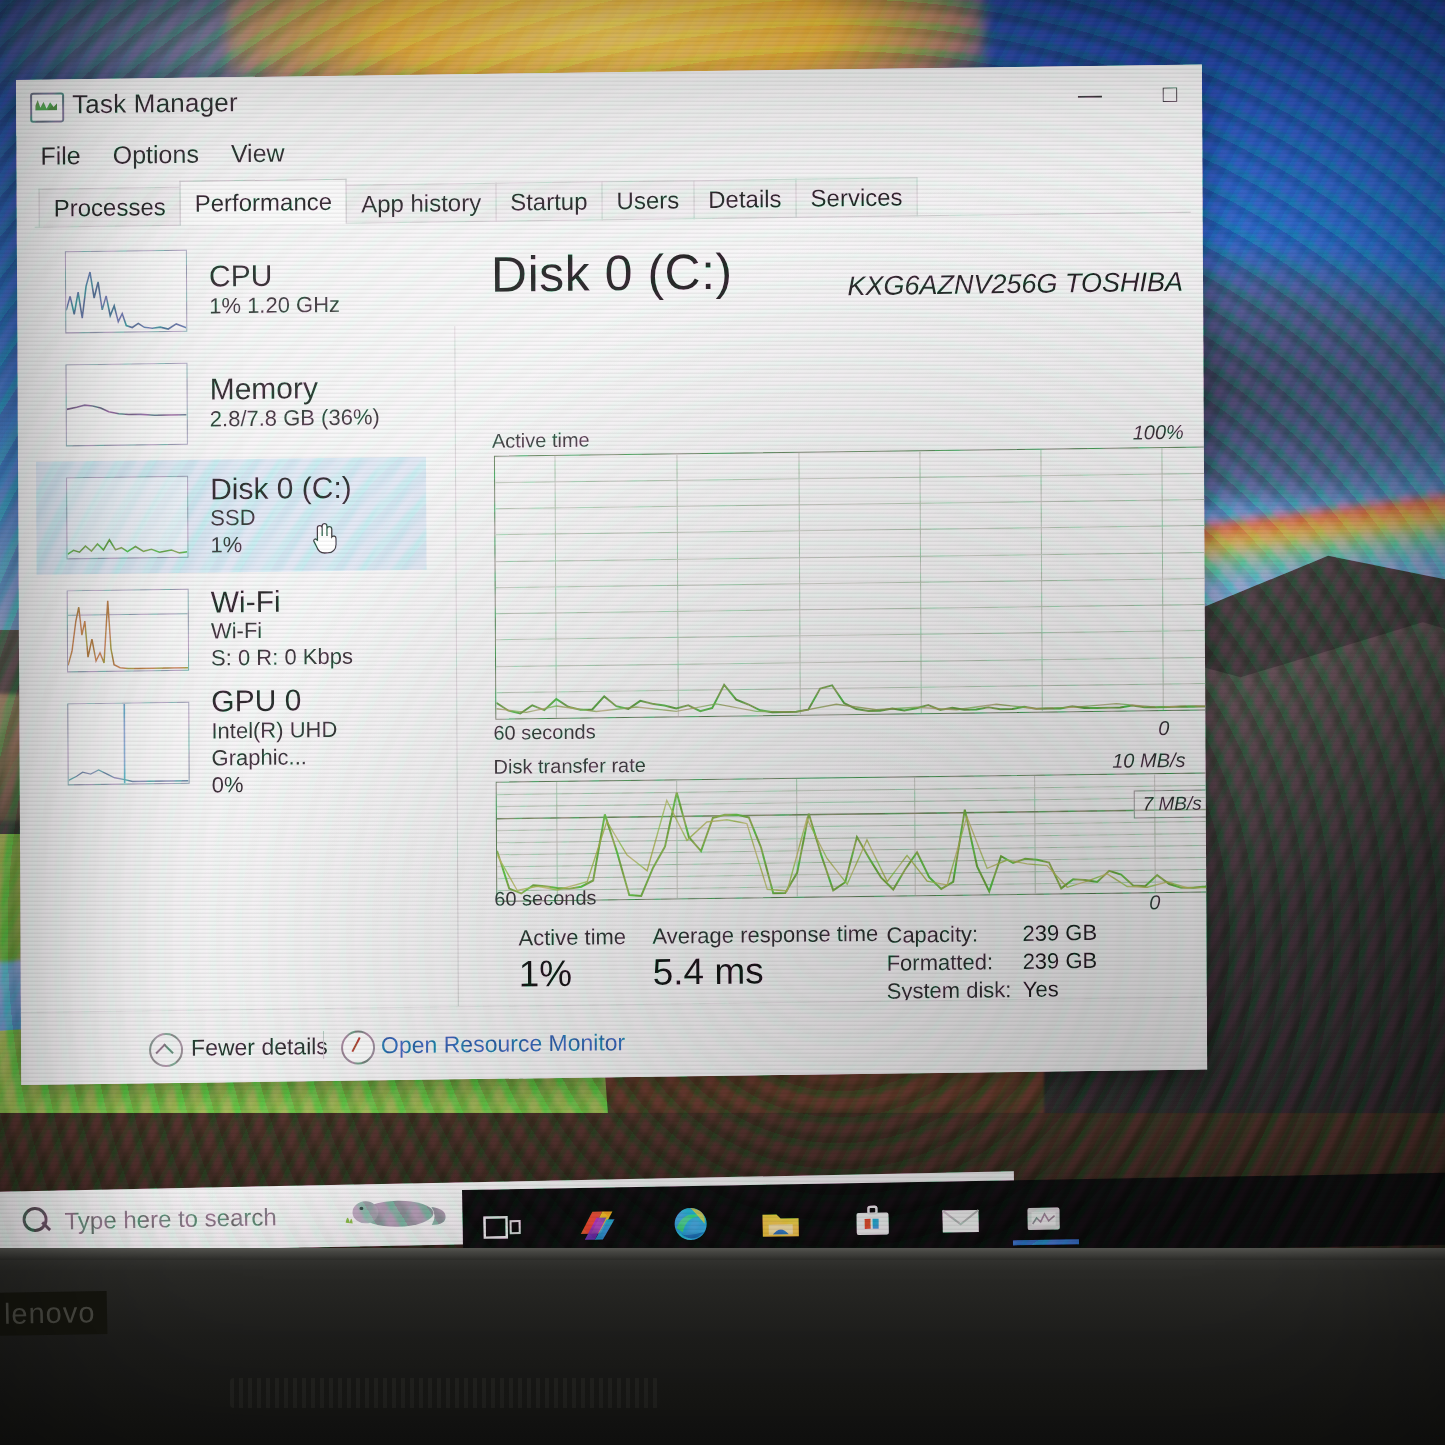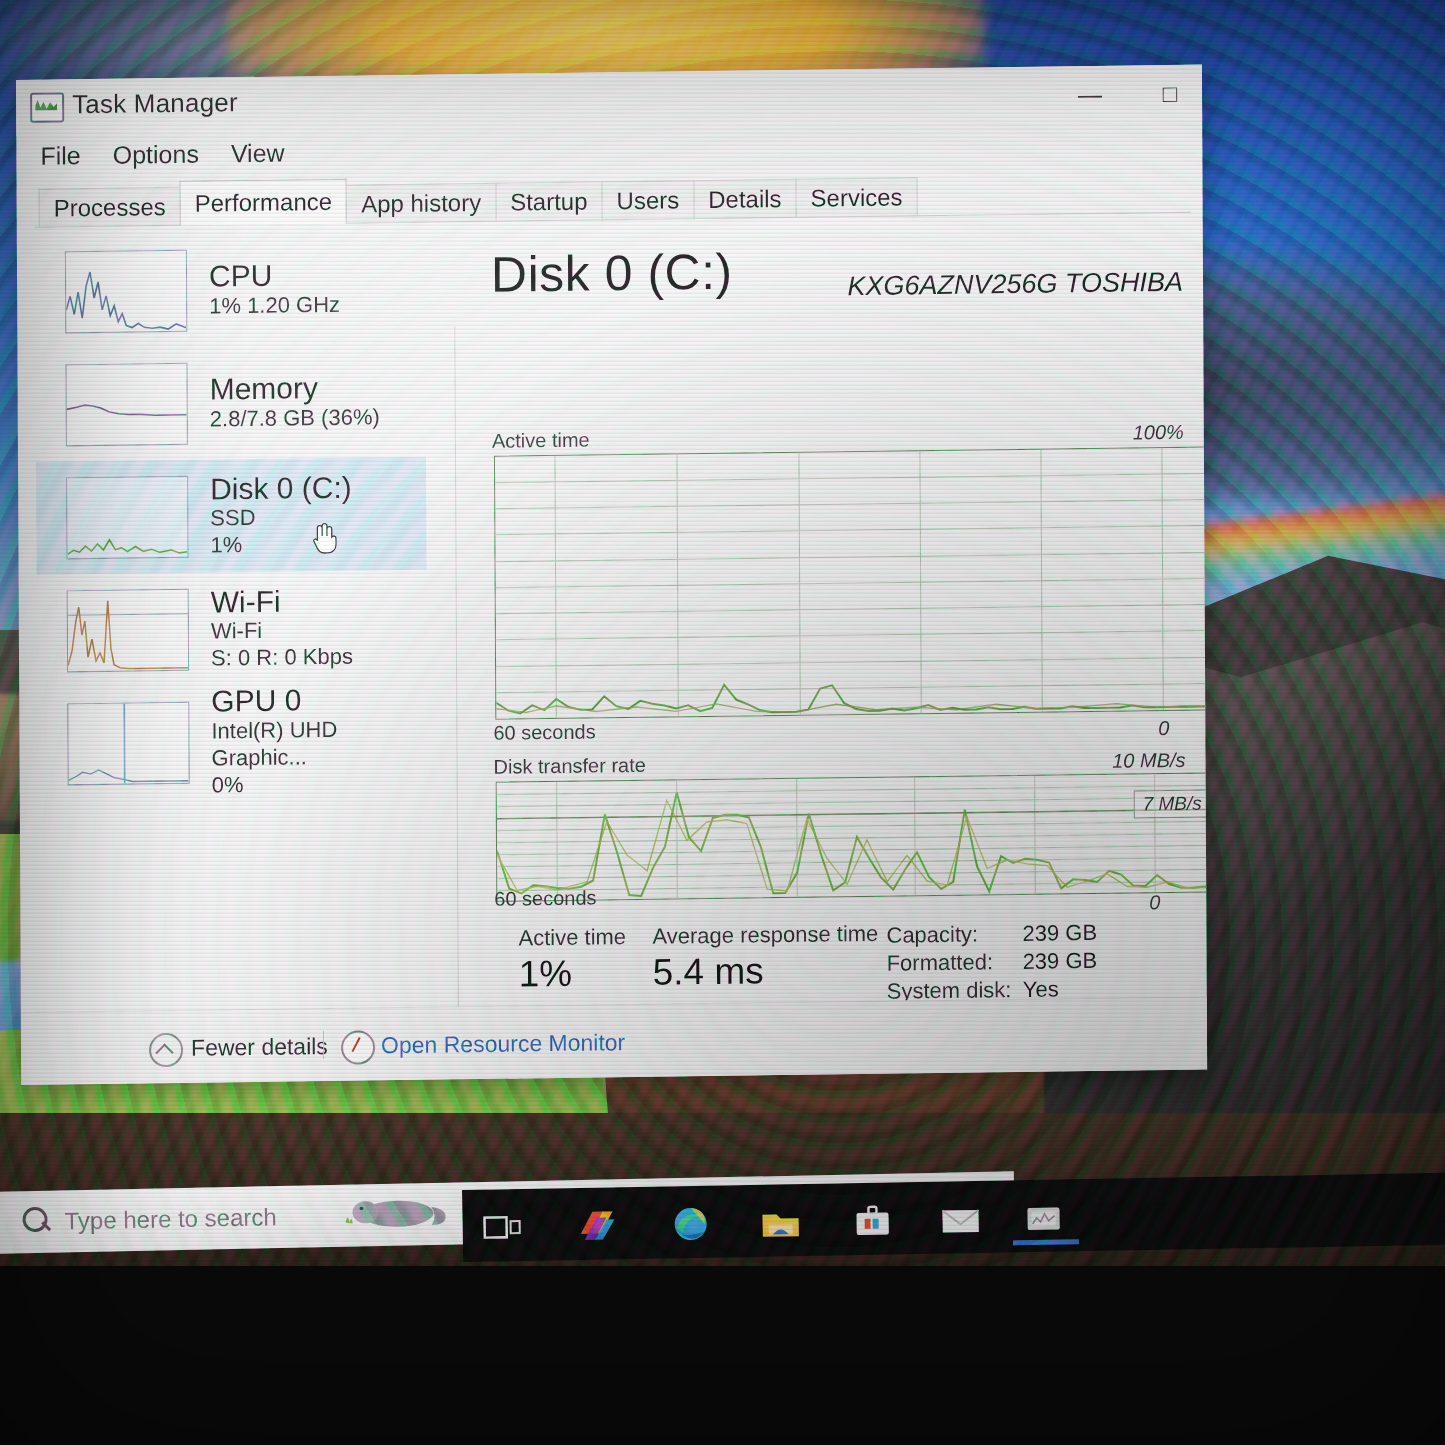--- a/index.html
+++ b/index.html
@@ -443,15 +443,20 @@
       </svg>
       <div class="tbactive" style="left:550px"></div>
     </div>
 
     <div id="moire1"></div>
     <div id="moire2"></div>
     <div id="scanl"></div>
     <div id="glare"></div>
   </div>
 
+  <div id="bezel">
+    <div class="hinge"></div>
+    <div class="lenovo">lenovo</div>
+    <div class="vent"></div>
+  </div>
 
   <div id="vig"></div>
 </div>
 
 </body></html>

